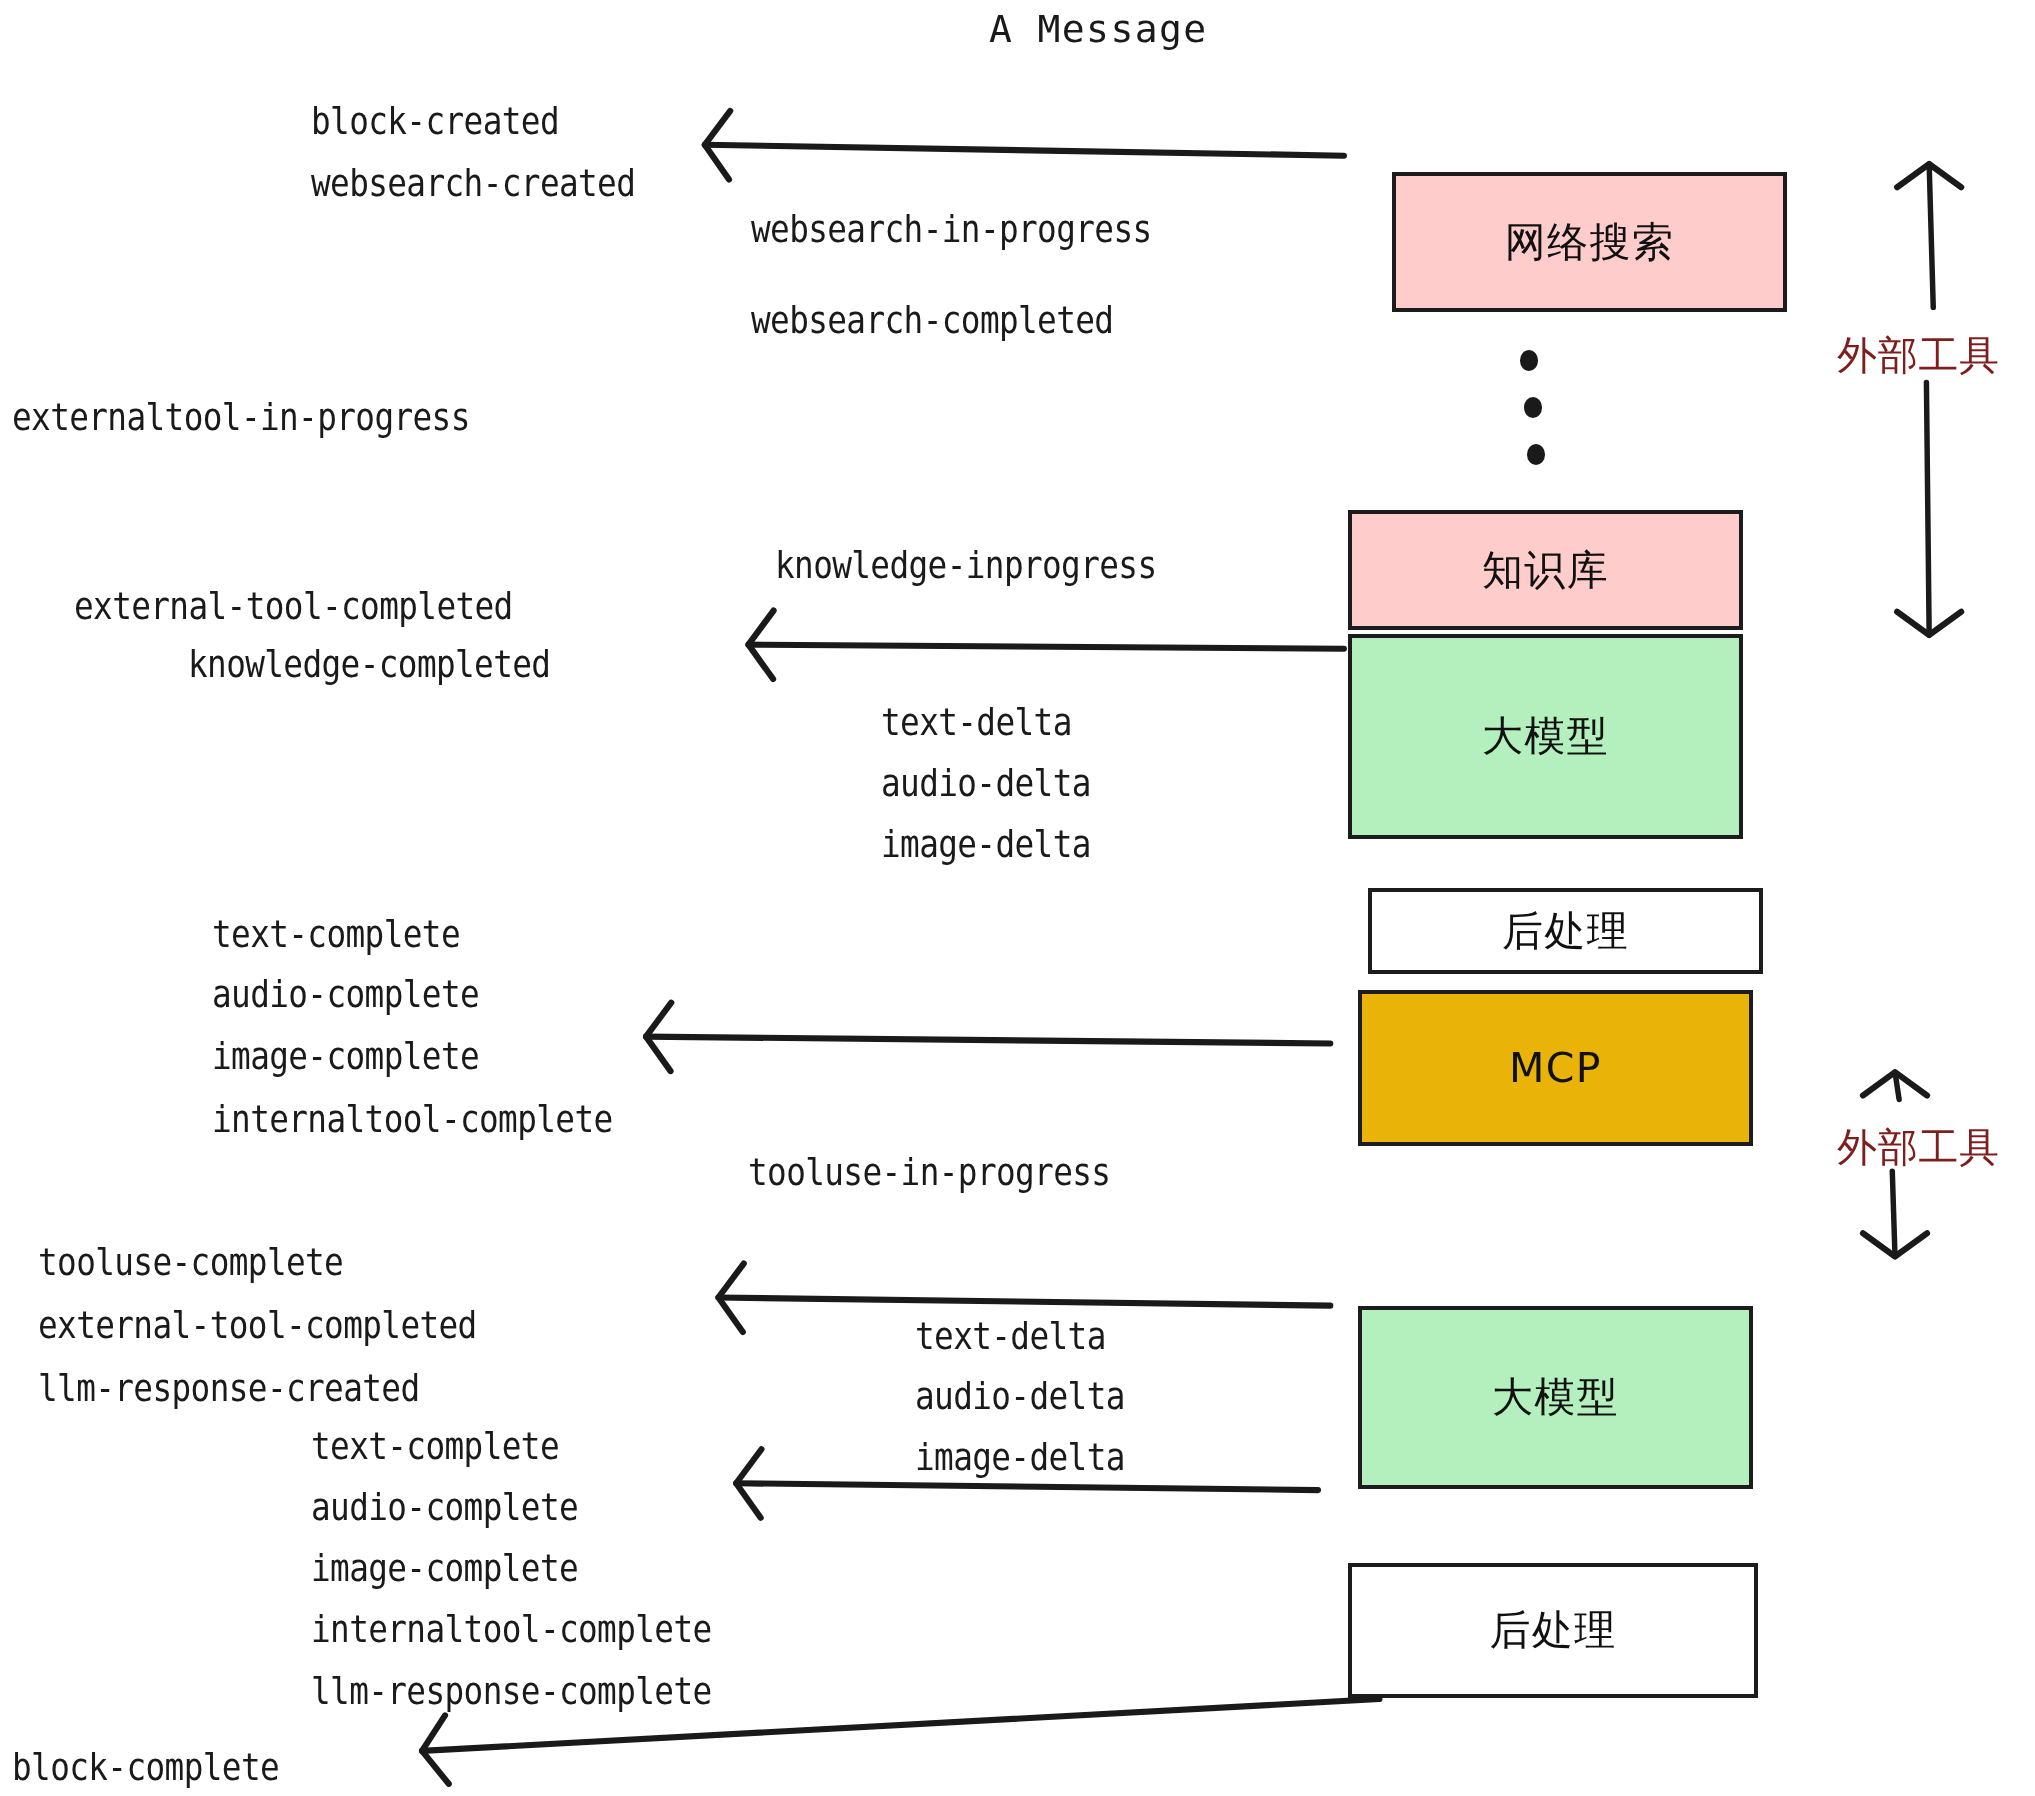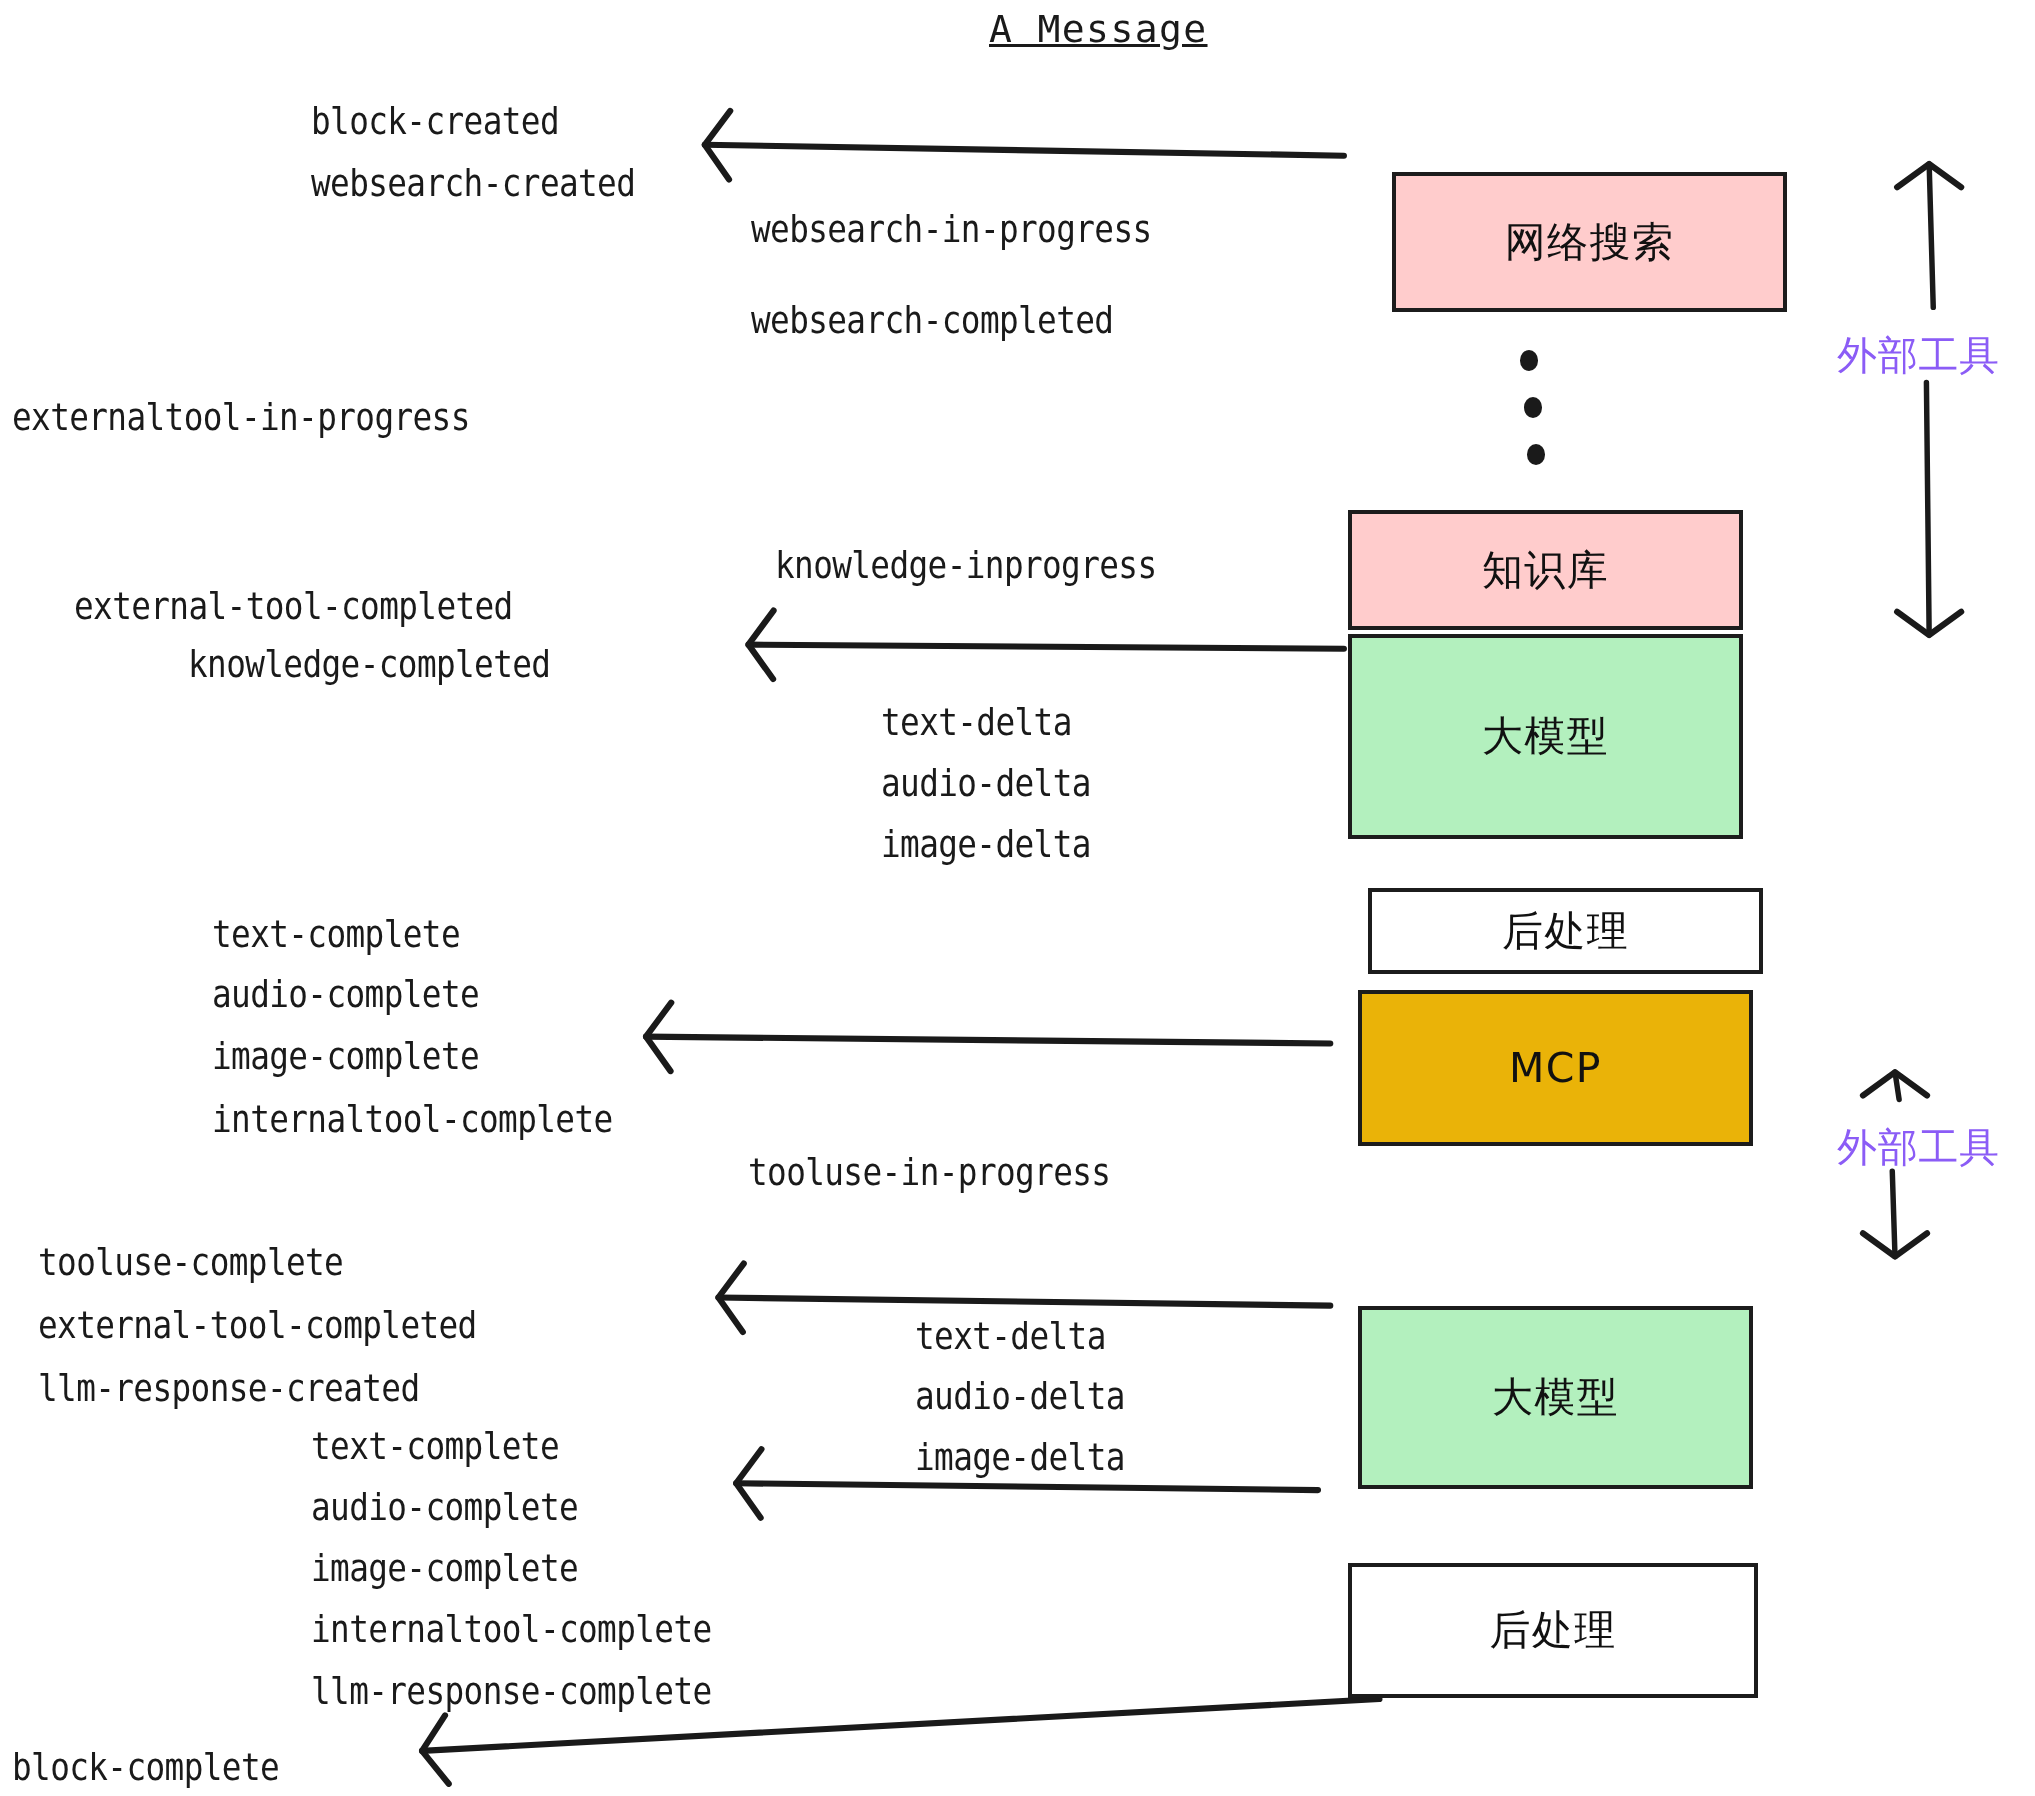--- a/index.html
+++ b/index.html
@@ -26,21 +26,20 @@
     transform: scaleX(0.86);
     transform-origin: left center;
   }
   .title {
     position: absolute;
     color: #1a1a1a;
     font-family: "DejaVu Sans Mono", "Liberation Mono", monospace;
     font-size: 38px;
     letter-spacing: 1.4px;
     white-space: nowrap;
-    text-decoration: underline;
   }
   .box {
     position: absolute;
     box-sizing: border-box;
     border: 4.1px solid #1c1c1c;
     display: flex;
     align-items: center;
     justify-content: center;
     color: #111111;
     font-family: "DejaVu Sans", "Liberation Sans", sans-serif;
@@ -49,21 +48,21 @@
   }
   .dot {
     position: absolute;
     width: 18px;
     height: 20.5px;
     background: #1a1a1a;
     border-radius: 50%;
   }
   .side-label {
     position: absolute;
-    color: #8b5cf6;
+    color: #7f1d1d;
     font-family: "DejaVu Sans", "Liberation Sans", sans-serif;
     font-size: 40px;
     letter-spacing: 0.7px;
     white-space: nowrap;
   }
   svg.overlay {
     position: absolute;
     left: 0;
     top: 0;
     width: 2035px;

